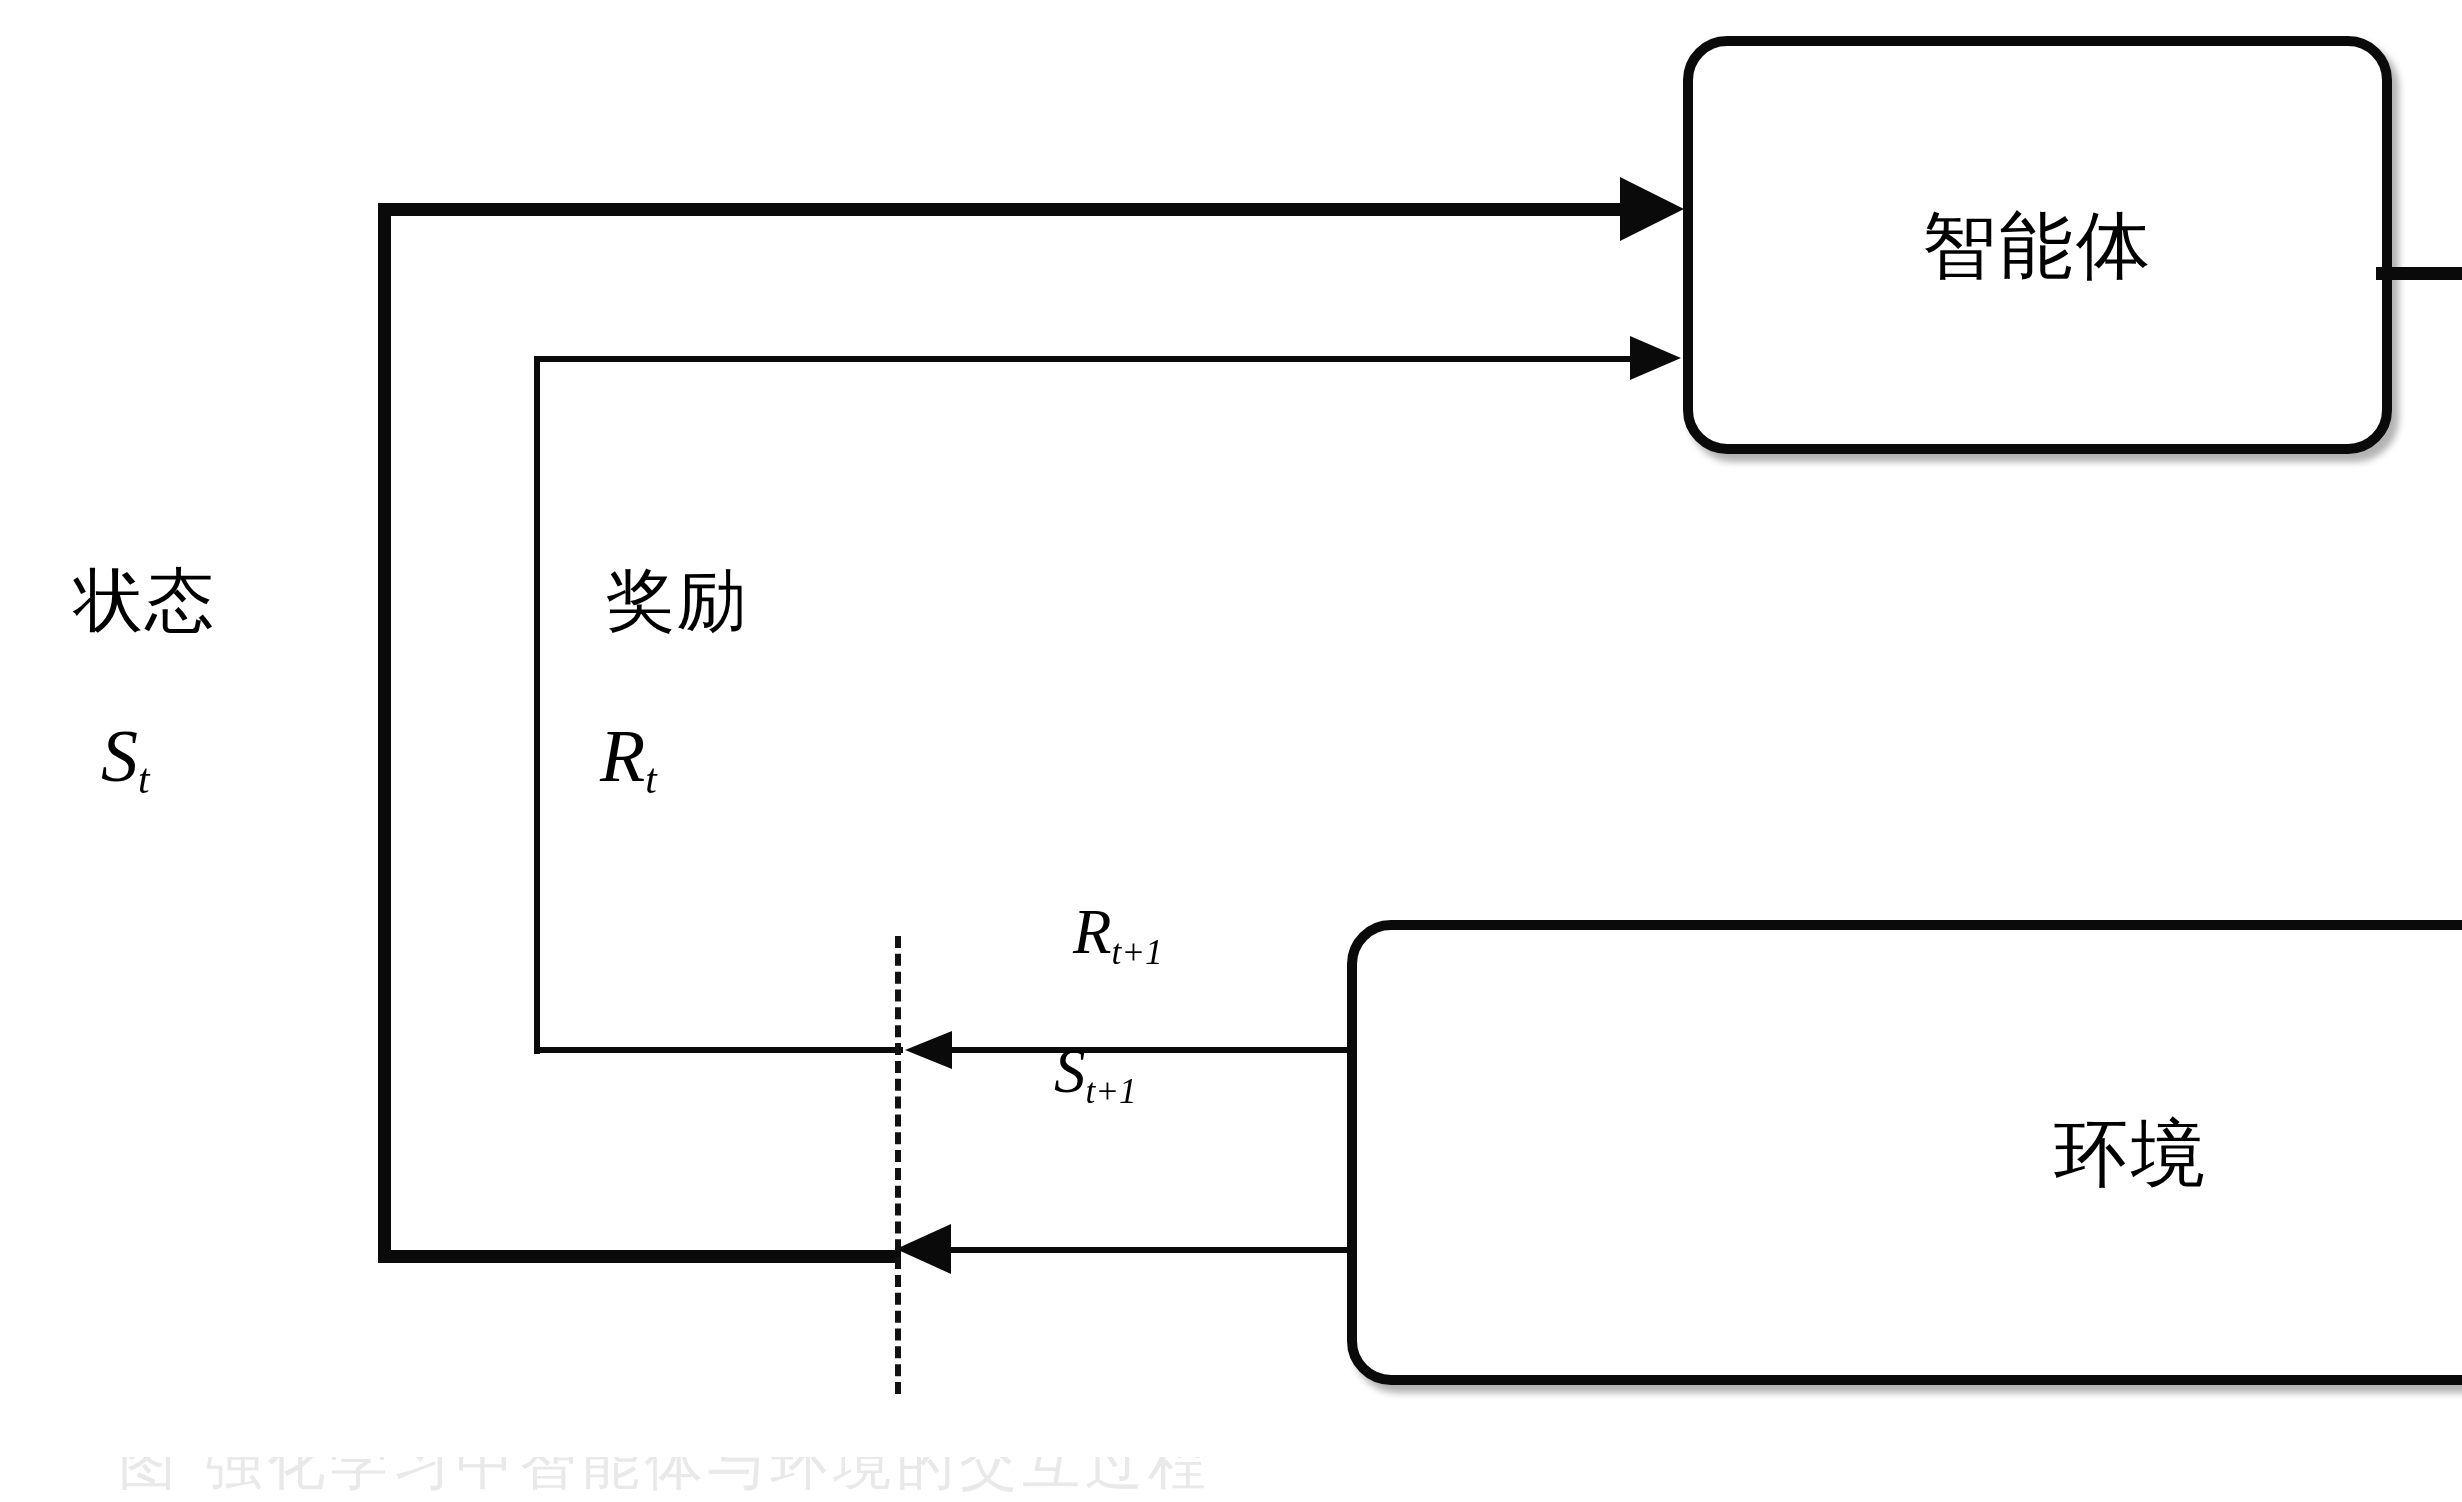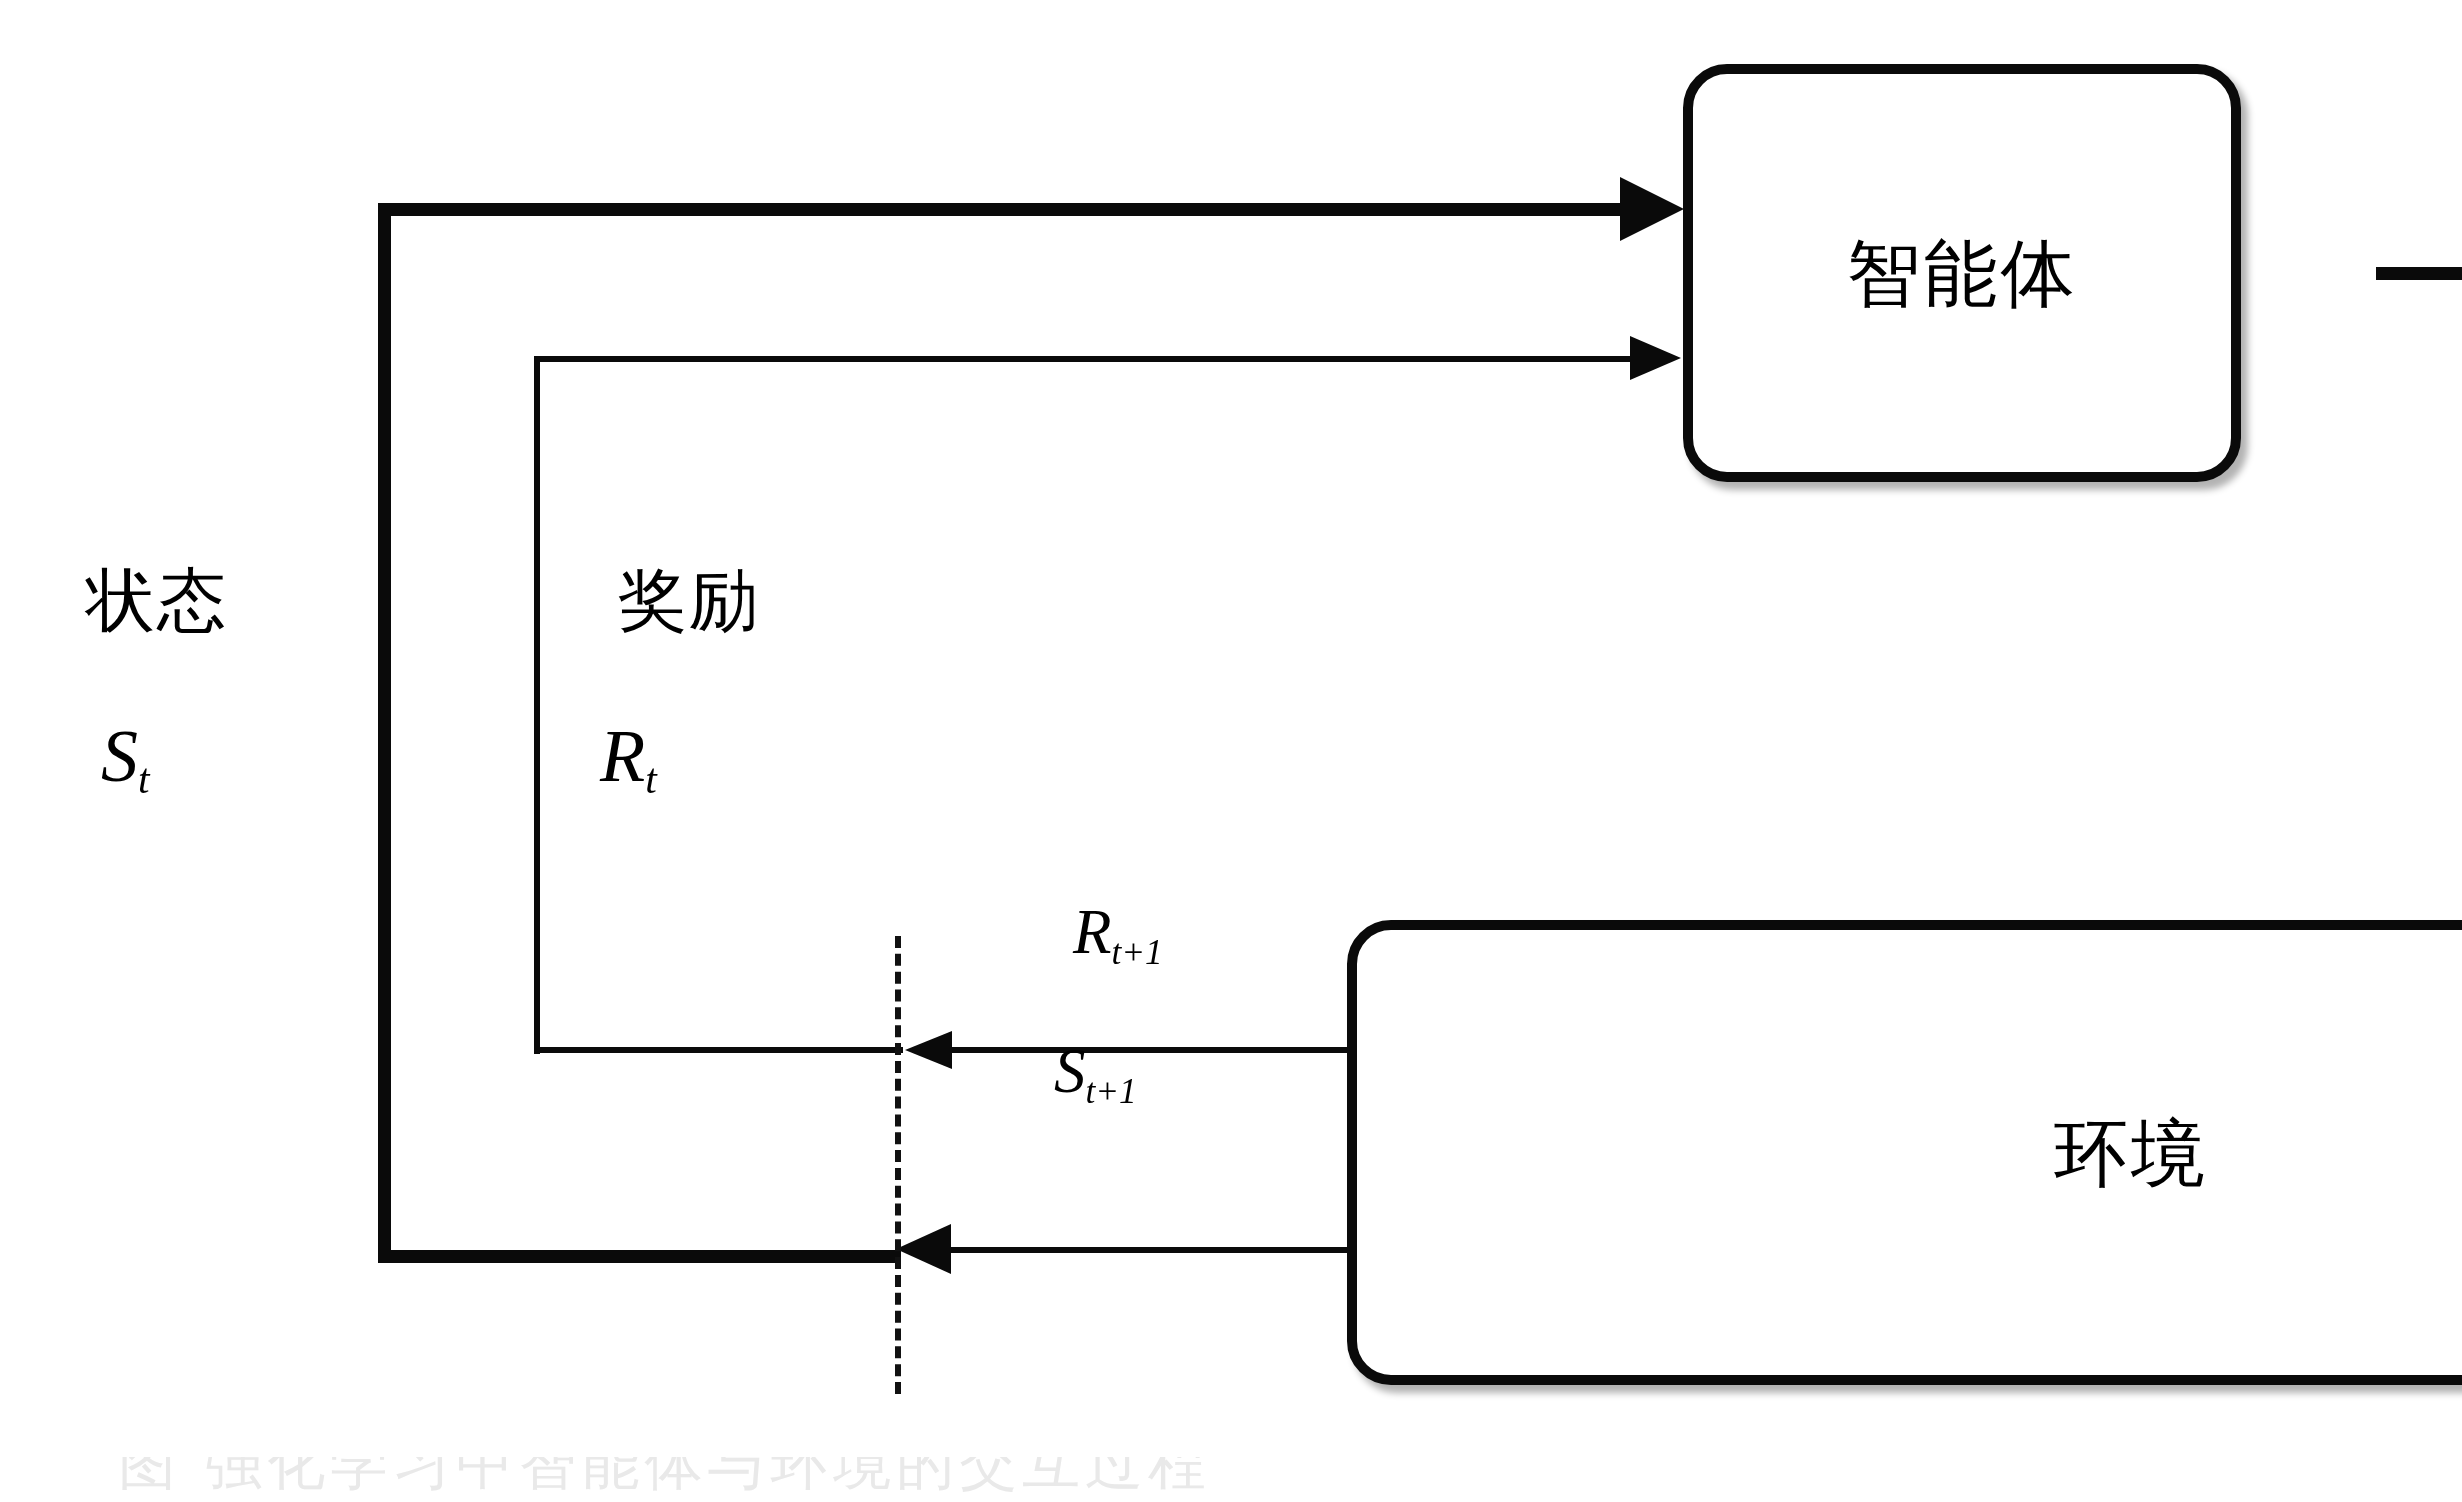--- a/index.html
+++ b/index.html
@@ -32,22 +32,22 @@
     font-size: 74px;
     line-height: 1;
     color: #000000;
     letter-spacing: 3px;
     white-space: nowrap;
     font-family: "DejaVu Serif", "Liberation Serif", serif;
   }
 
   #agent-box {
     left: 1683px;
-    top: 64px;
-    width: 558px;
+    top: 36px;
+    width: 709px;
     height: 418px;
     justify-content: center;
   }
   #env-box {
     left: 1347px;
     top: 920px;
     width: 1326px;
     height: 465px;
   }
   #env-box .node-label {
@@ -105,21 +105,20 @@
 
   
   .cjk-label {
     position: absolute;
     font-size: 69px;
     line-height: 1;
     color: #000000;
     letter-spacing: 2px;
     white-space: nowrap;
     font-family: "DejaVu Serif", "Liberation Serif", serif;
-    margin-left: 12px;
   }
   .math-label {
     position: absolute;
     font-style: italic;
     color: #000000;
     white-space: nowrap;
     font-family: Liberation Serif, serif;
   }
   .math-big { font-size: 74px; line-height: 1; }
   .math-mid { font-size: 63px; line-height: 1; }

